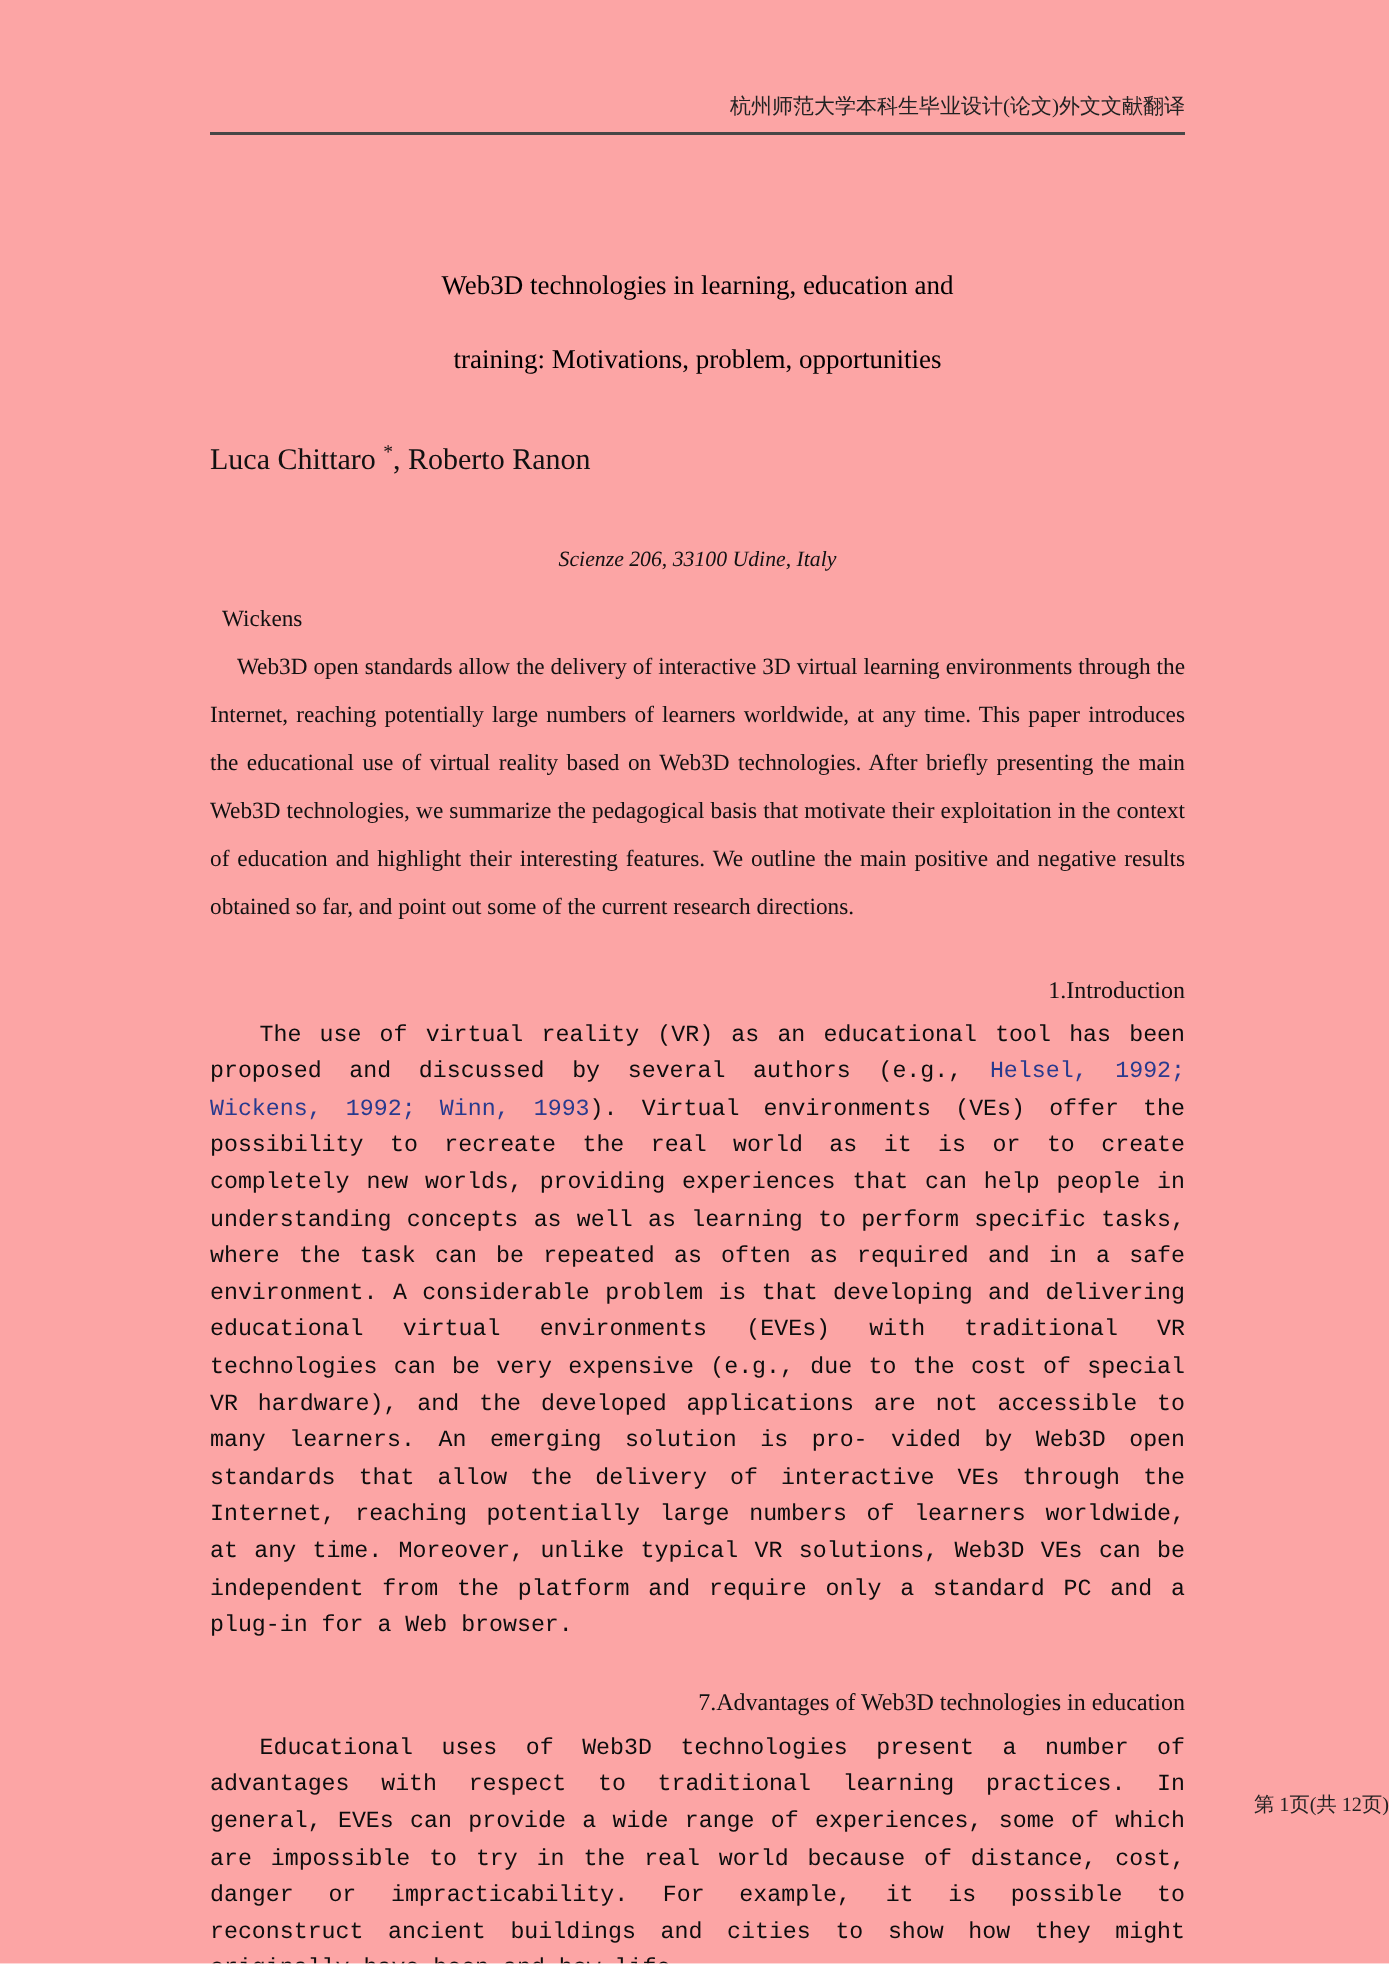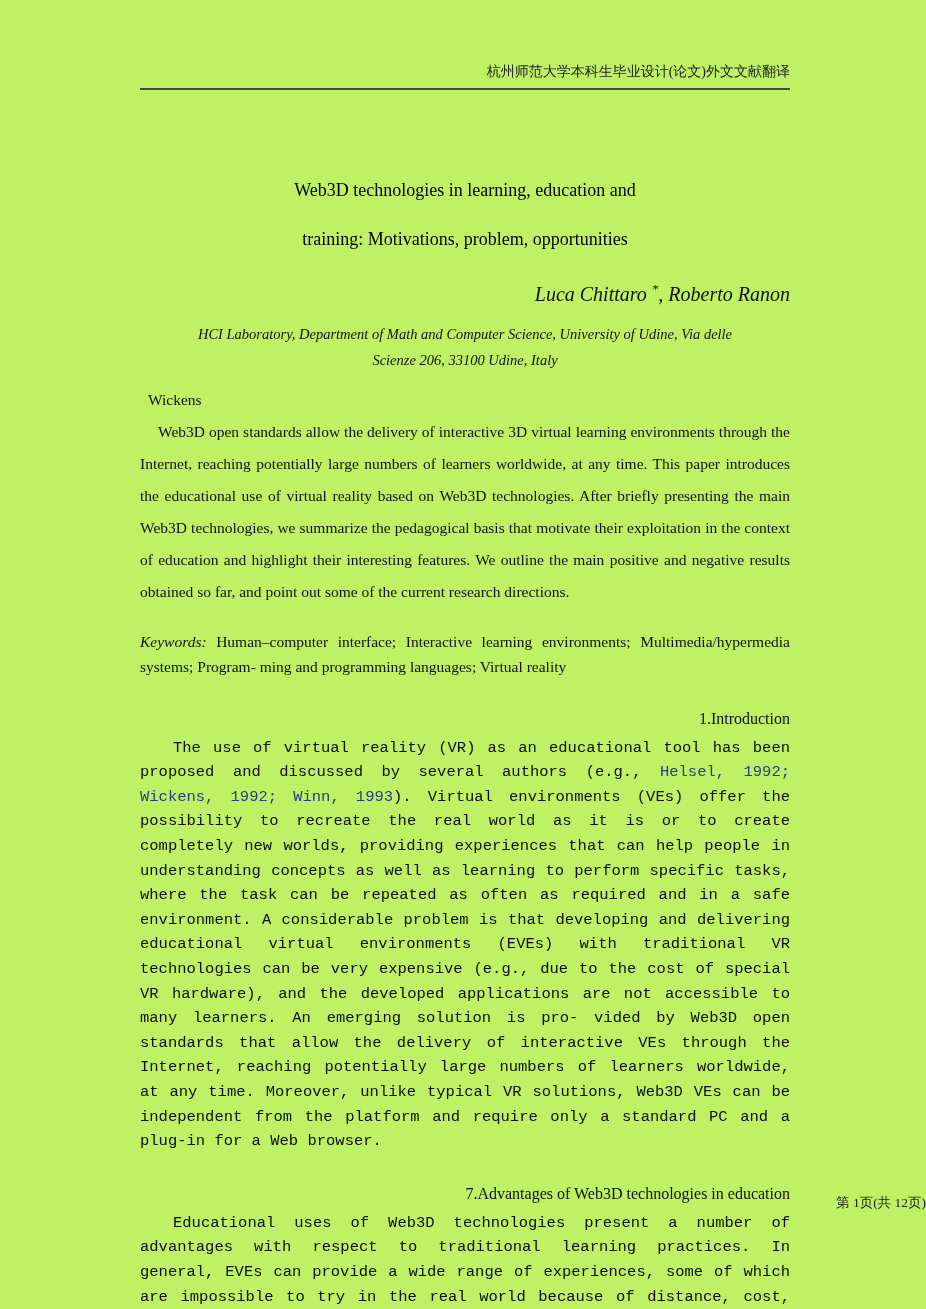--- a/index.html
+++ b/index.html
@@ -1,21 +1,21 @@
 <!DOCTYPE html>
 <html><head>
 <meta charset="utf-8">
 <style>
   * { margin: 0; padding: 0; box-sizing: border-box; }
   html, body { background: #ffffff; }
   .page {
     position: relative;
     width: 926px;
     height: 1309px;
-    background: #bef264;
+    background: #fca5a5;
     color: #111111;
     font-family: "Liberation Serif", serif;
     overflow: hidden;
   }
   .margins {
     padding: 0 136px 0 140px; 
   }
   
   .doc-header {
     padding-top: 62px;
@@ -29,25 +29,24 @@
   
   .title {
     margin-top: 76px;
     text-align: center;
     font-size: 18px;
     font-weight: normal;
     line-height: 49px;
     color: #000000;
   }
   .authors {
-    margin-top: 12px;
-    text-align: right;
+    margin-top: 24px;
+    text-align: left;
     font-size: 20px;
     line-height: 26px;
-    font-style: italic;
   }
   .author-marker {
     vertical-align: super;
     font-size: 13px;
   }
   .affiliation {
     margin-top: 14px;
     text-align: center;
     font-style: italic;
     font-size: 14.5px;
@@ -112,27 +111,26 @@
 
 <div class="page">
   <div class="margins">
 
     <div class="doc-header">杭州师范大学本科生毕业设计(论文)外文文献翻译</div>
 
     <h1 class="title"><span>Web3D technologies in learning, education and</span><br><span>training: Motivations, problem, opportunities</span></h1>
 
     <div class="authors"><span>Luca Chittaro </span><span class="author-marker">*</span><span>, Roberto Ranon</span></div>
 
-    <div class="affiliation"><span>HCI Laboratory, Department of Math and Computer Science, University of Udine, Via delle</span><br><span>Scienze 206, 33100 Udine, Italy</span></div>
+    <div class="affiliation"><br><span>Scienze 206, 33100 Udine, Italy</span></div>
 
     <div class="abstract-heading">Wickens</div>
 
     <p class="abstract-text">Web3D open standards allow the delivery of interactive 3D virtual learning environments through the Internet, reaching potentially large  numbers of learners worldwide, at any time. This paper introduces  the educational use of virtual reality based on Web3D technologies. After briefly presenting the main Web3D technologies, we summarize the pedagogical basis that motivate their exploitation in the context of education and highlight their interesting features. We outline the main positive and negative results obtained so far, and point out some of the current research directions.</p>
 
-    <p class="keywords"><span class="keywords-label">Keywords:</span><span> Human–computer interface; Interactive learning environments; Multimedia/hypermedia systems; Program- ming and programming languages; Virtual reality</span></p>
 
     <div class="section-heading">1.Introduction</div>
 
     <p class="body-para"><span>The use of virtual reality (VR) as an educational tool has been proposed and discussed by several authors (e.g., </span><span class="citation">Helsel, 1992; Wickens, 1992; Winn, 1993</span><span>). Virtual environments (VEs) offer the possibility to recreate the real world as it is or to create completely new worlds, providing experiences that can help people in understanding concepts as well as learning to perform specific tasks, where the task can be repeated as often as required and in a safe environment. A considerable problem is that developing and delivering educational virtual environments (EVEs) with traditional VR technologies can be very expensive (e.g., due to the cost of special VR hardware), and the developed applications are not accessible to many learners. An emerging solution is pro- vided by Web3D open standards that allow the delivery of interactive VEs through the Internet, reaching potentially large numbers of learners worldwide, at any time. Moreover, unlike typical VR solutions, Web3D VEs can be independent from the platform and require  only  a  standard  PC and a plug-in for a Web browser.</span></p>
 
     <div class="section-heading">7.Advantages of Web3D technologies in  education</div>
 
     <p class="body-para">Educational uses of Web3D technologies present a number of advantages with respect to traditional learning practices. In general, EVEs can provide a wide range of experiences, some of which are impossible to try in the real world because of distance, cost, danger or impracticability. For example, it is possible to reconstruct ancient buildings and cities to show how they might originally have been and how life</p>
 
   </div>

